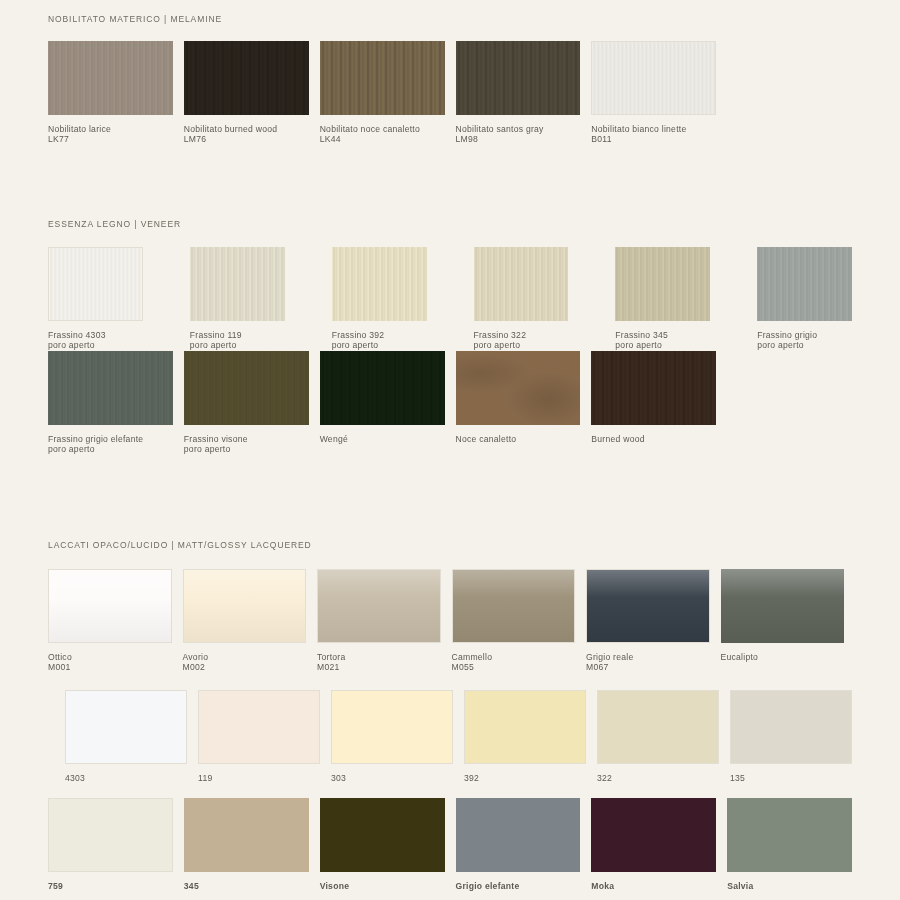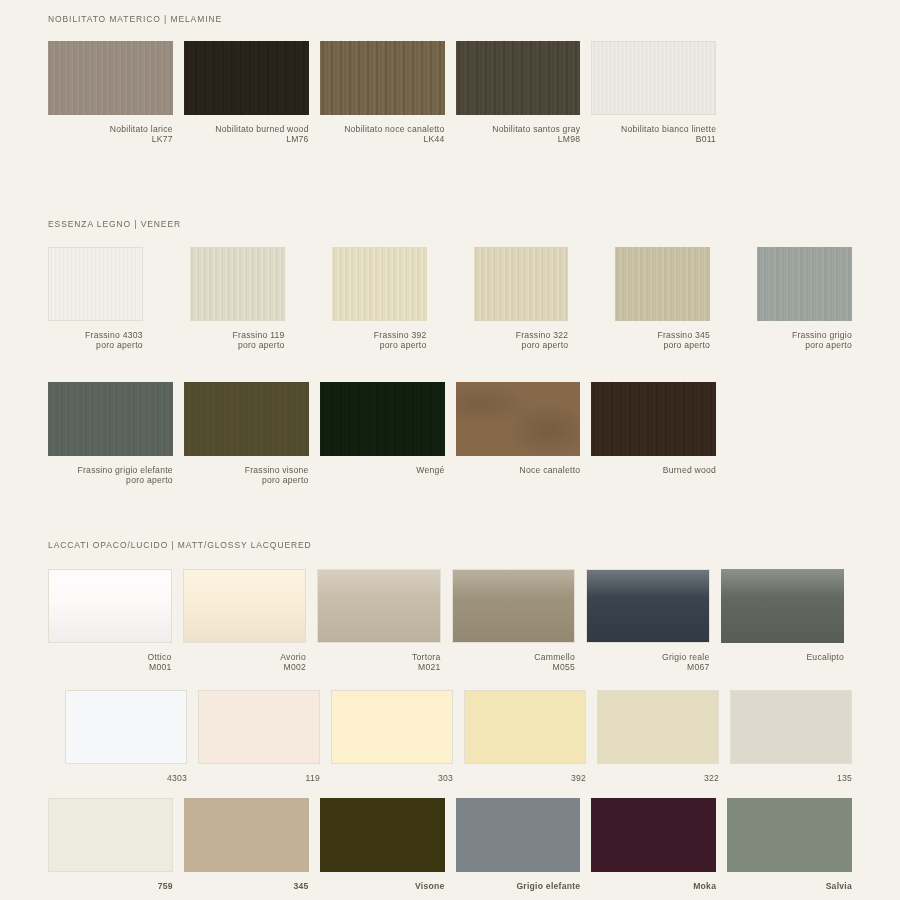--- a/index.html
+++ b/index.html
@@ -4,21 +4,21 @@
 <title>Finishes Catalogue</title>
 <style>
   html,body{margin:0;padding:0;}
   body{
     width:900px;height:900px;
     background:#f4f2ea;
     font-family:"Liberation Sans","DejaVu Sans",sans-serif;
     color:#4a4740;
     overflow:hidden;
   }
-  .page{position:relative;width:900px;height:900px;box-sizing:border-box;padding:0 48px;text-align:right;}
+  .page{position:relative;width:900px;height:900px;box-sizing:border-box;padding:0 48px;}
   .section-title{
     font-size:8.5px;
     letter-spacing:.9px;
     color:#6e6a60;
     text-transform:uppercase;
     white-space:nowrap;
     font-weight:400;
   }
 
   .grid{
@@ -194,21 +194,21 @@
       <div class="cell">
         <div class="swatch" style="background-color: rgb(163, 169, 165);">
           <div class="grain v"></div>
         </div>
         <div class="labels">
           <div class="lab1">Frassino grigio</div>
           <div class="lab2">poro aperto</div>
         </div>
       </div>
     </div>
-    <div class="grid" style="position: absolute; left: 48px; right: 48px; top: 382px;">
+    <div class="grid" style="position: absolute; left: 48px; right: 48px; top: 351px;">
       <div class="cell">
         <div class="swatch" style="background-color: rgb(93, 102, 95);">
           <div class="grain v"></div>
         </div>
         <div class="labels">
           <div class="lab1">Frassino grigio elefante</div>
           <div class="lab2">poro aperto</div>
         </div>
       </div>
       <div class="cell">

